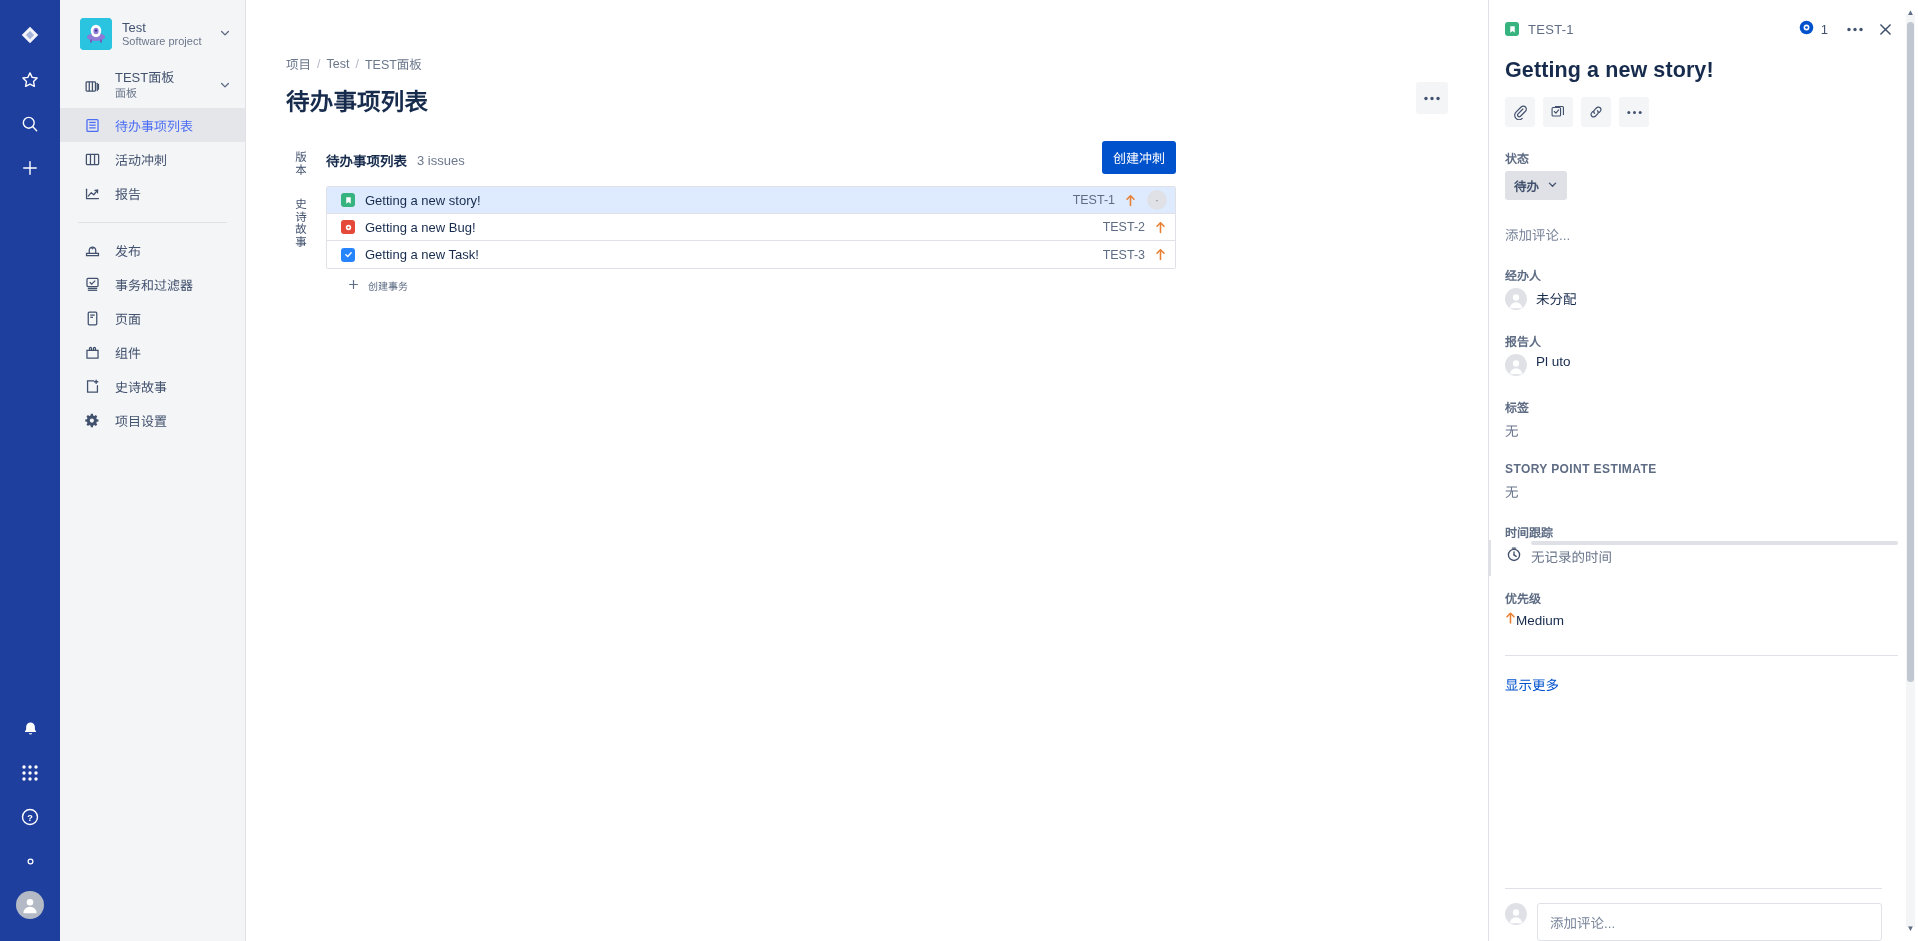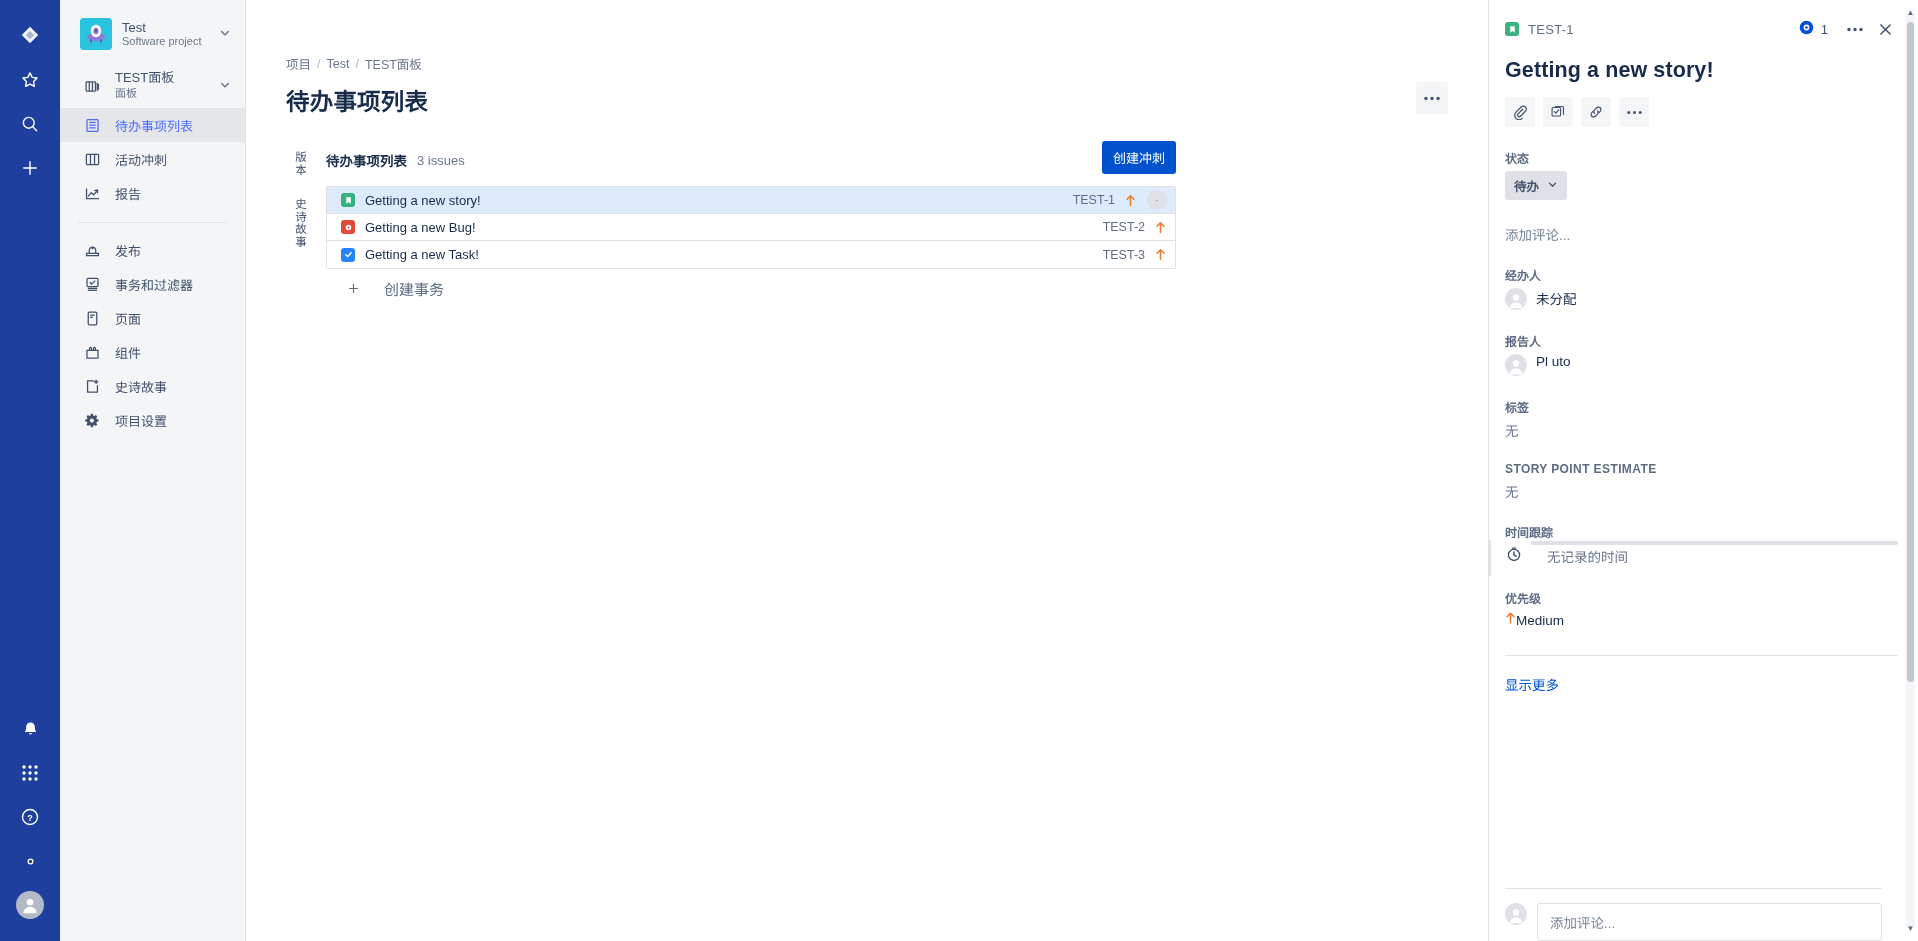--- a/index.html
+++ b/index.html
@@ -137,21 +137,21 @@
   .t-task { background: #2684ff; }
   .issue-summary { flex: 1 1 auto; color: #172b4d; min-width: 0; overflow: hidden; white-space: nowrap; }
   .issue-key { color: #5e6c84; font-size: 12.5px; margin-right: 8px; }
   .prio-ico { width: 14px; flex: 0 0 14px; display: flex; align-items: center; justify-content: center; }
   .row-assignee {
     width: 20px; height: 20px; border-radius: 50%; background: #dfe1e6;
     margin-left: 10px; display: flex; align-items: center; justify-content: center;
     font-size: 10px; color: #6b778c;
   }
   .create-issue {
-    display: flex; align-items: center; gap: 25px; font-size: 15px;
+    display: flex; align-items: center; gap: 9px; font-size: 10px;
     color: #5e6c84; padding: 9px 0 0 22px; cursor: pointer;
   }
 
   
   .detail {
     width: 430px; flex: 0 0 430px; border-left: 1px solid #dfe1e6;
     background: #fff; position: relative; padding: 18px 20px 0 16px;
     overflow: hidden;
   }
   .detail-topbar { display: flex; align-items: center; height: 22px; }
@@ -179,21 +179,21 @@
     font-size: 12.5px; font-weight: 700; color: #42526e; cursor: pointer;
   }
   .desc-placeholder { font-size: 13.5px; color: #7a869a; margin-top: 24px; cursor: pointer; }
   .user-row { display: flex; gap: 9px; cursor: pointer; }
   .user-av {
     width: 22px; height: 22px; border-radius: 50%; background: #dfe1e6;
     display: flex; align-items: end; justify-content: center; overflow: hidden; flex: 0 0 22px;
   }
   .user-name { font-size: 13.5px; color: #172b4d; }
   .field-value { font-size: 13.5px; color: #6b778c; }
-  .time-track { display: flex; align-items: center; gap: 24px; position: relative; margin-top: 2px; }
+  .time-track { display: flex; align-items: center; gap: 8px; position: relative; margin-top: 2px; }
   .time-bar {
     position: absolute; left: 26px; right: 0; top: -4px; height: 4px;
     background: #dfe1e6; border-radius: 2px;
   }
   .time-text { font-size: 13.5px; color: #6b778c; }
   .prio-row { display: flex; align-items: center; }
   .prio-text { font-size: 13.5px; color: #172b4d; }
   .detail-divider { height: 1px; background: #dfe1e6; margin: 26px 0 0 0; }
   .show-more { font-size: 13.5px; color: #0052cc; margin-top: 18px; cursor: pointer; }
   .comment-area {

